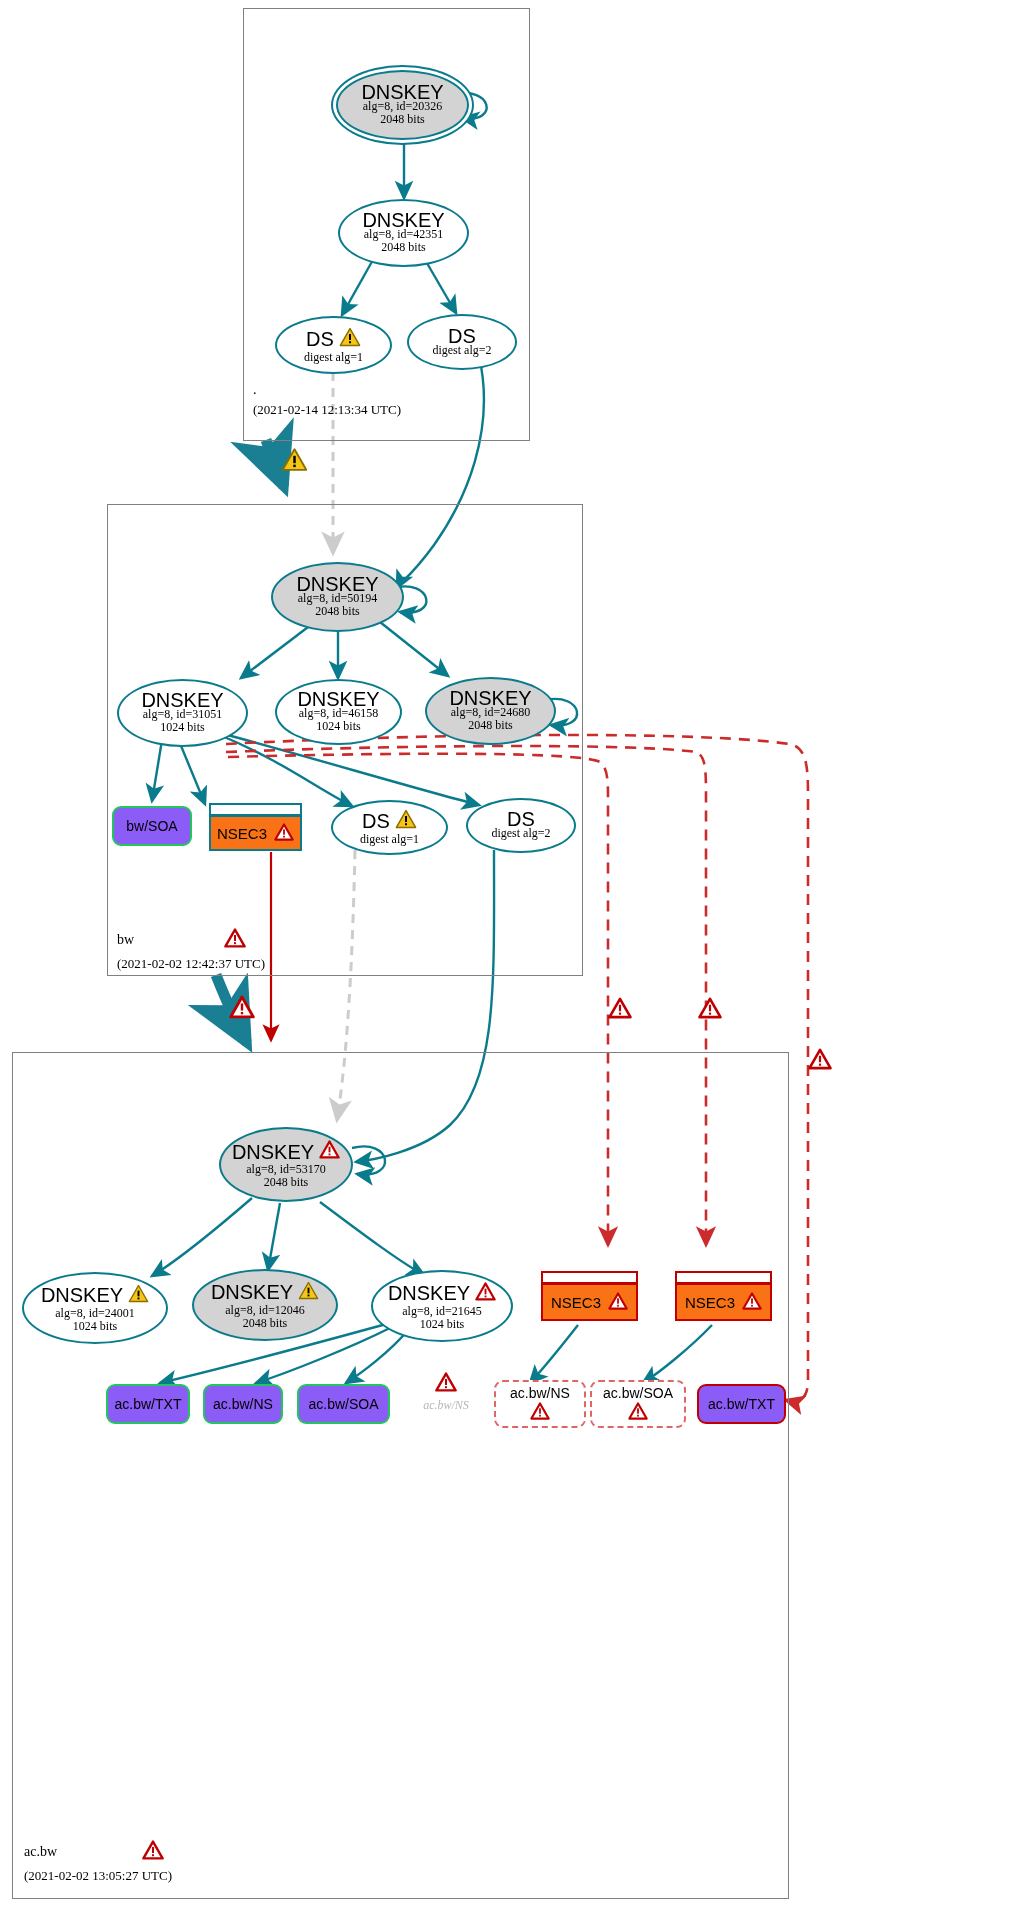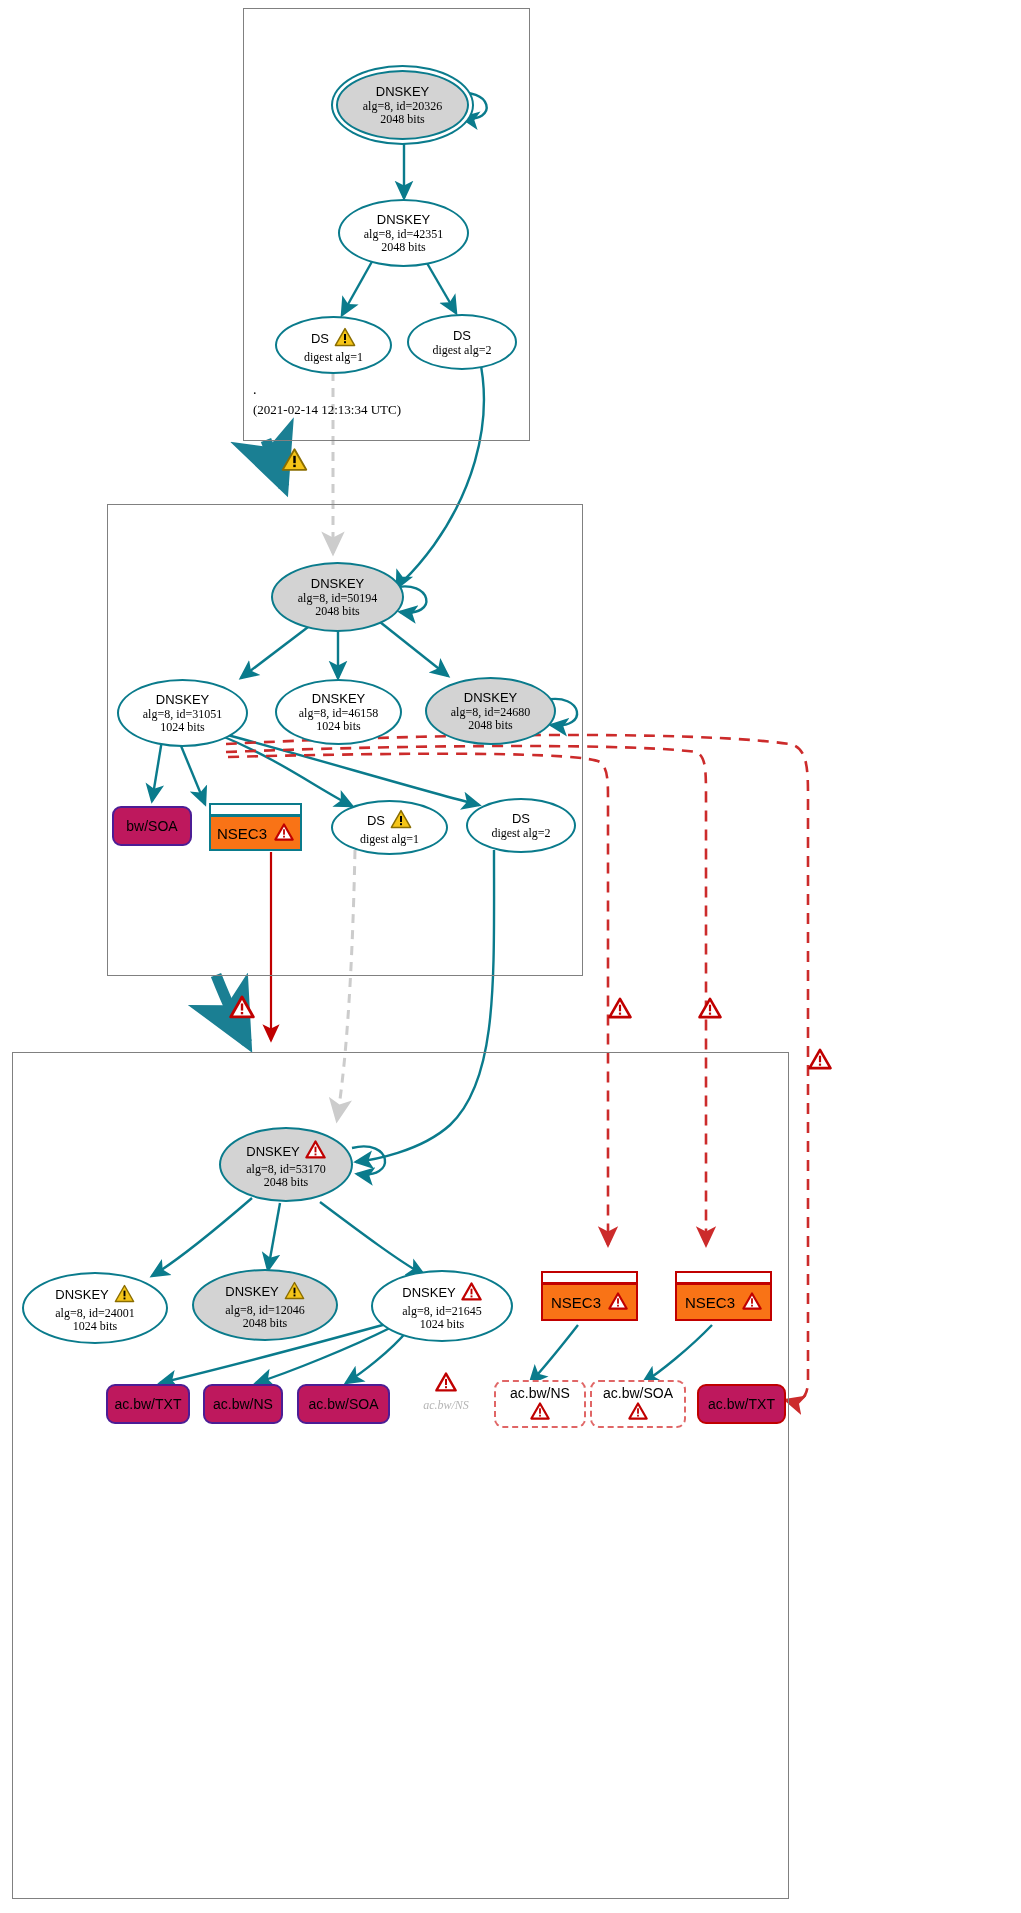--- a/index.html
+++ b/index.html
@@ -4,24 +4,24 @@
 <style>
   html,body{margin:0;padding:0;background:#ffffff;}
   body{font-family:"Liberation Sans",sans-serif;color:#000;}
   #stage{position:relative;width:1021px;height:1913px;overflow:hidden;background:#fff;}
   svg.layer{position:absolute;left:0;top:0;width:1021px;height:1913px;pointer-events:none;}
   .node{position:absolute;box-sizing:border-box;display:flex;flex-direction:column;
         align-items:center;justify-content:center;text-align:center;}
   .ellipse{border:2px solid #0a7b8c;border-radius:50%;background:#fff;}
   .ellipse.filled{background:#d3d3d3;}
   .ellipse.dbl{box-shadow:0 0 0 3px #fff, 0 0 0 5px #0a7b8c;}
-  .ttl{font-family:"Liberation Sans",sans-serif;font-size:13px;line-height:16px;
+  .ttl{font-family:"Liberation Sans",sans-serif;font-size:20px;line-height:16px;
        letter-spacing:0px;white-space:nowrap;text-align:center;}
   .sub{font-family:"Liberation Serif",serif;font-size:12px;line-height:13px;white-space:nowrap;}
-  .rrset{border:2px solid #4c1d95;border-radius:9px;background:#be185d;
+  .rrset{border:2px solid #22c55e;border-radius:9px;background:#8b5cf6;
          font-family:"Liberation Sans",sans-serif;font-size:14px;}
   .rrset.red{border-color:#c00000;}
   .rrset.dashedred{border:2px dashed #e06666;background:#fff;}
   .nsec{border:2px solid #0a7b8c;background:#f97316;box-sizing:border-box;}
   .nsec.red{border-color:#c00000;}
   .nsec .bar{height:9px;border-bottom:3px solid #0a7b8c;background:#fff;}
   .nsec.red .bar{border-bottom-color:#c00000;}
   .nsec .body{display:flex;align-items:center;justify-content:center;gap:7px;
               font-family:"Liberation Sans",sans-serif;font-size:15px;height:100%;}
   .zonebox{position:absolute;border:1px solid #808080;background:transparent;}
@@ -133,21 +133,47 @@
 
   <div class="zonebox" style="left:243px;top:8px;width:285px;height:431px;"></div>
   <div class="zonebox" style="left:107px;top:504px;width:474px;height:470px;"></div>
   <div class="zonebox" style="left:12px;top:1052px;width:775px;height:845px;"></div>
 
   <div class="zonelabel" style="left:253px;top:382px;">
     <div class="name">.</div>
     <div class="ts">(2021-02-14 12:13:34 UTC)</div>
   </div>
 
-
+  <div class="zonelabel" style="left:117px;top:928px;width:180px;">
+    <div class="row" style="justify-content:flex-start;gap:90px;">
+      <span class="name">bw</span>
+      <span>
+        <svg width="22" height="20" viewBox="0 0 22 20">
+            <path d="M11 1.6 L20.6 18.4 L1.4 18.4 Z" fill="#fff" stroke="#c00000" stroke-width="2.4" stroke-linejoin="round"></path>
+          <rect x="10" y="7" width="2" height="6" fill="#c00000"></rect>
+          <rect x="10" y="14.2" width="2" height="2" fill="#c00000"></rect>
+          </svg>
+      </span>
+    </div>
+    <div class="ts">(2021-02-02 12:42:37 UTC)</div>
+  </div>
+
+  <div class="zonelabel" style="left:24px;top:1840px;width:200px;">
+    <div class="row" style="justify-content:flex-start;gap:85px;">
+      <span class="name">ac.bw</span>
+      <span>
+        <svg width="22" height="20" viewBox="0 0 22 20">
+            <path d="M11 1.6 L20.6 18.4 L1.4 18.4 Z" fill="#fff" stroke="#c00000" stroke-width="2.4" stroke-linejoin="round"></path>
+          <rect x="10" y="7" width="2" height="6" fill="#c00000"></rect>
+          <rect x="10" y="14.2" width="2" height="2" fill="#c00000"></rect>
+          </svg>
+      </span>
+    </div>
+    <div class="ts">(2021-02-02 13:05:27 UTC)</div>
+  </div>
 
   <div class="node ellipse filled dbl" style="left:336px;top:70px;width:133px;height:70px;">
     <div class="ttl">DNSKEY</div>
     <div class="sub">alg=8, id=20326</div>
     <div class="sub">2048 bits</div>
   </div>
 
   <div class="node ellipse" style="left:338px;top:199px;width:131px;height:68px;">
     <div class="ttl">DNSKEY</div>
     <div class="sub">alg=8, id=42351</div>

